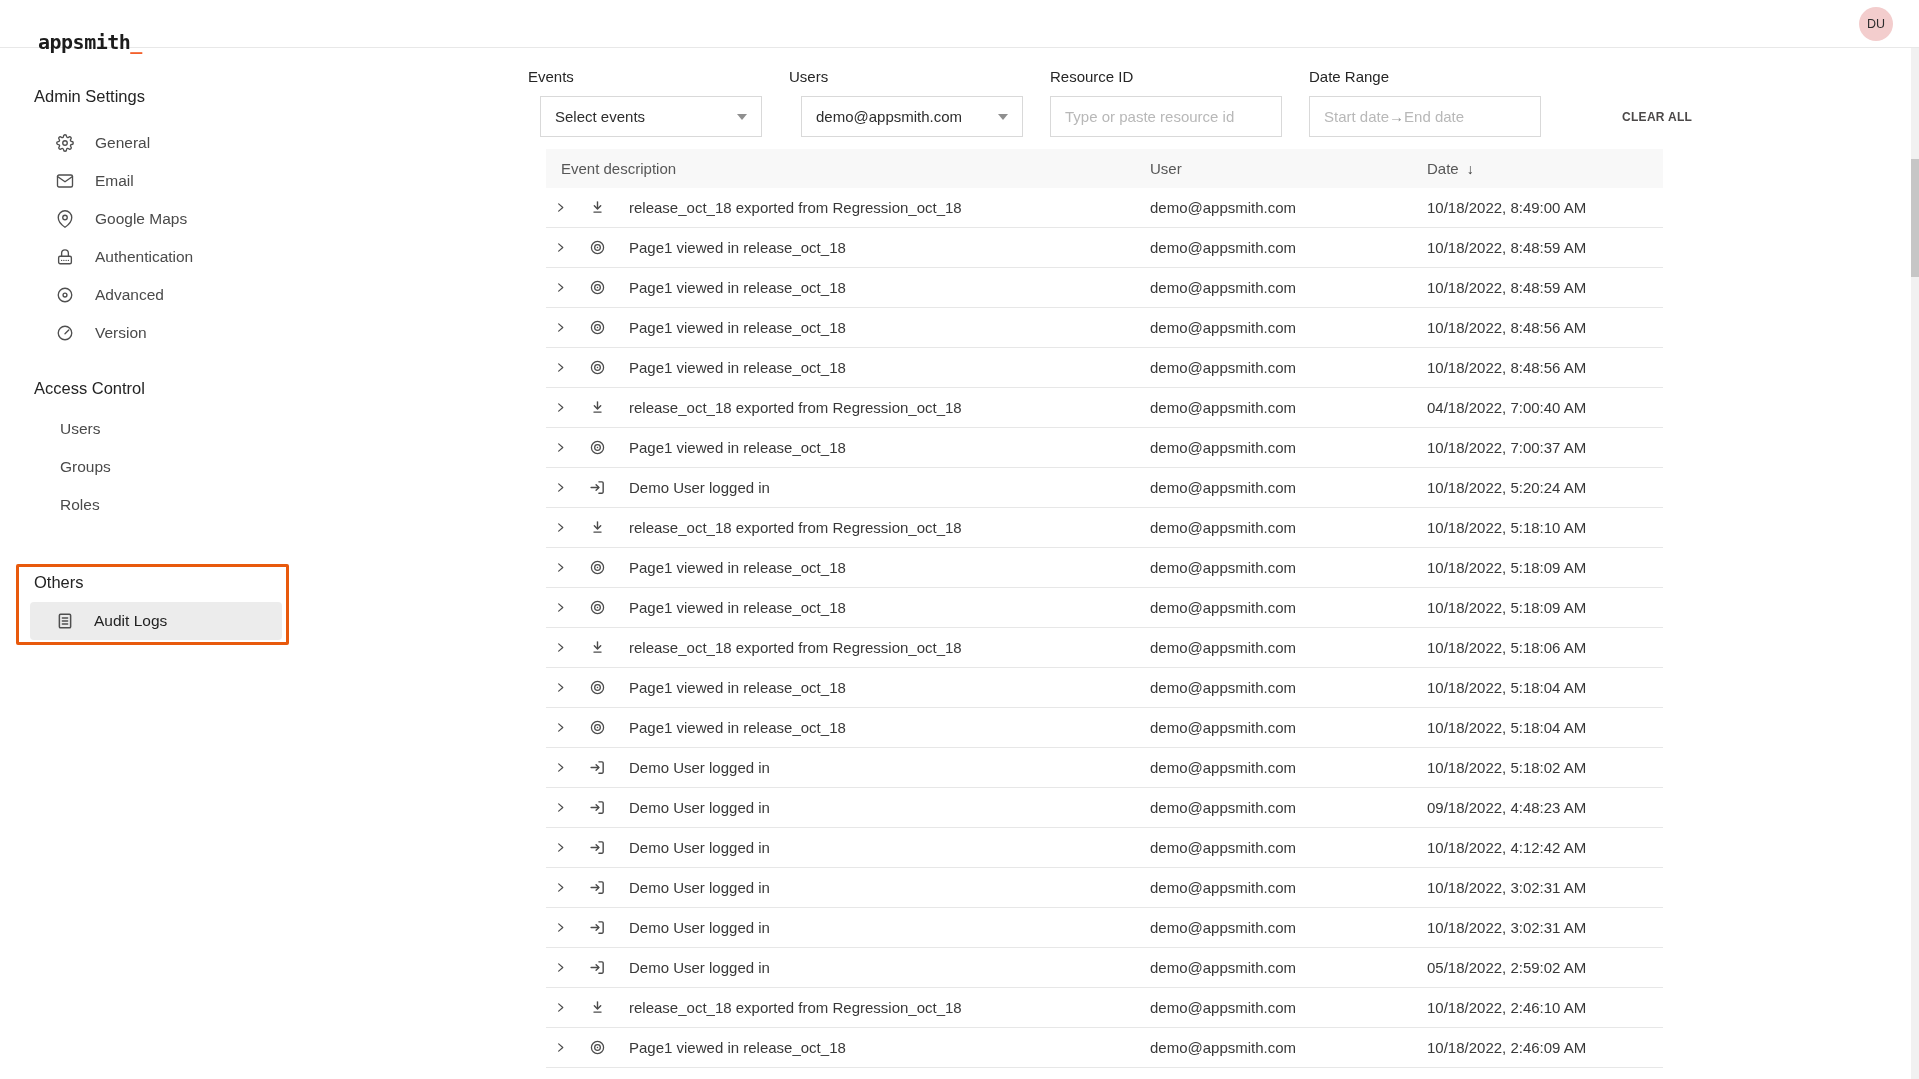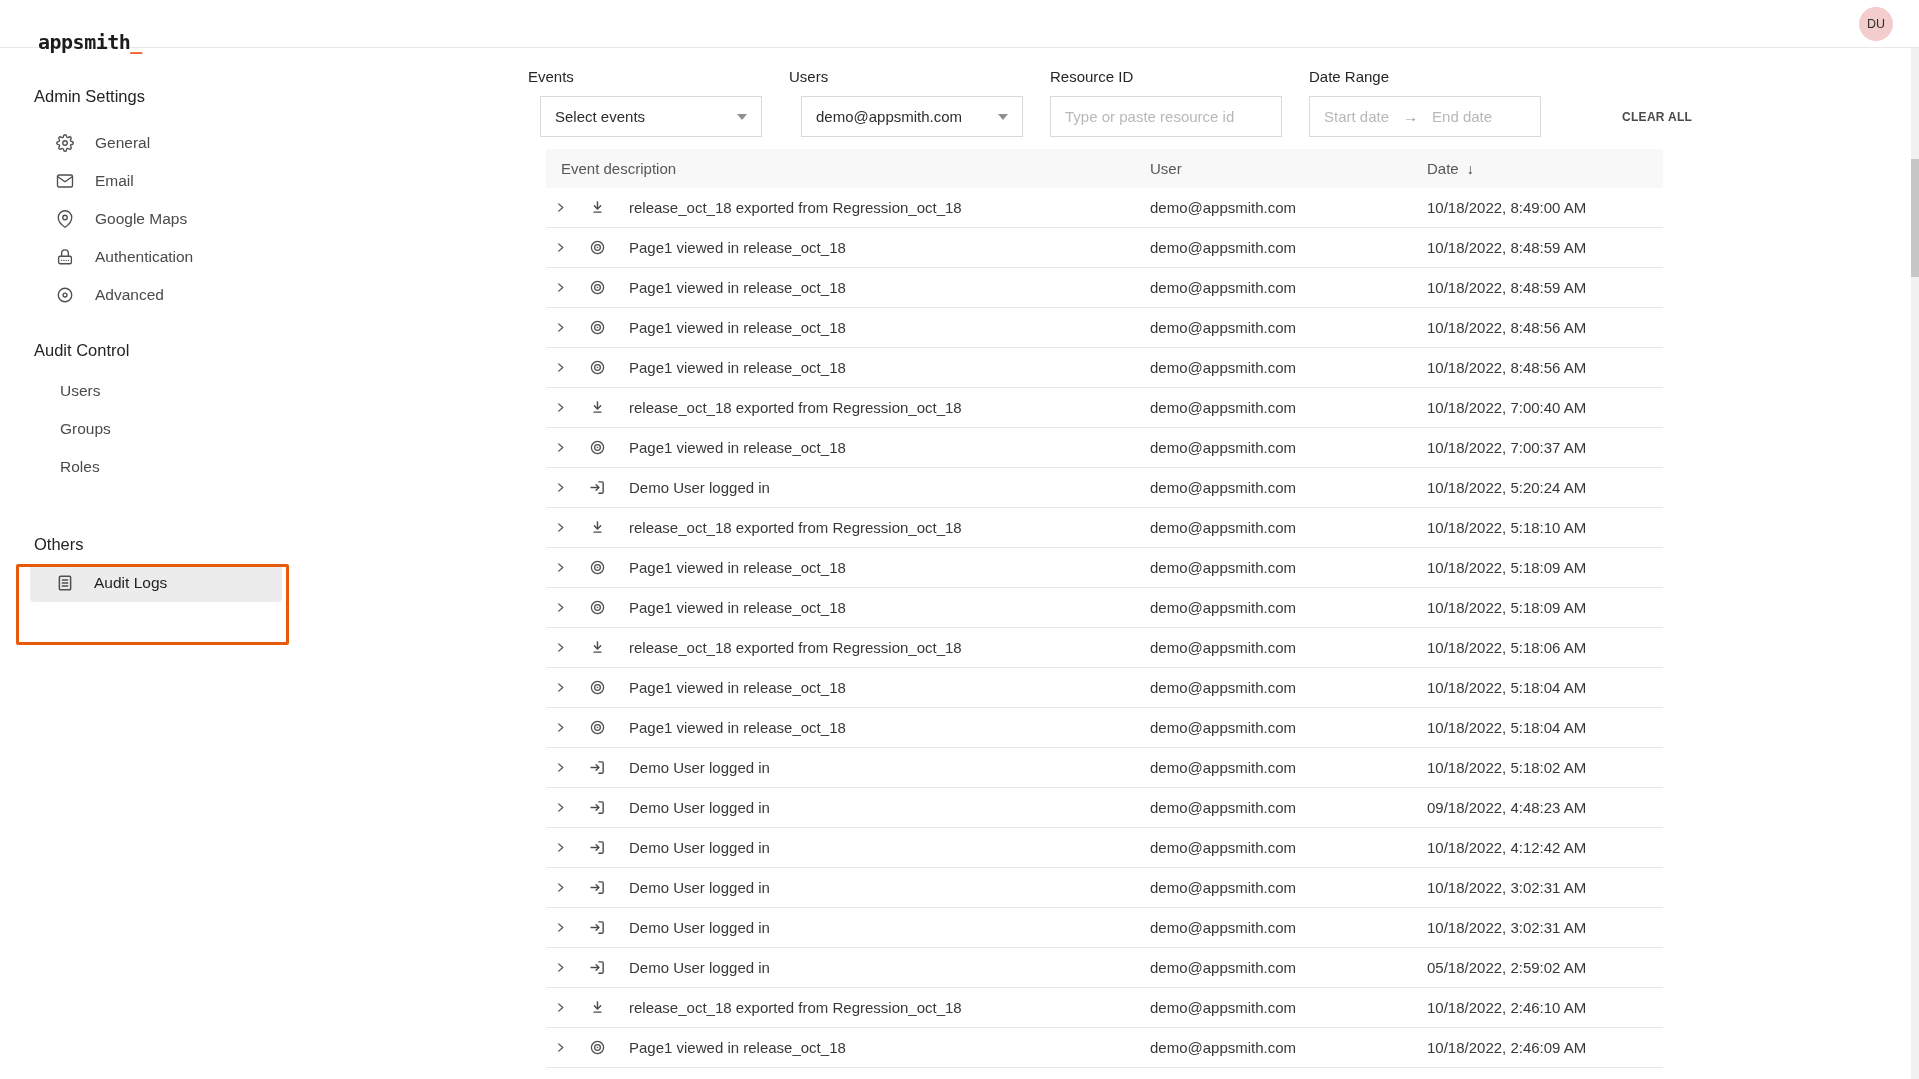--- a/index.html
+++ b/index.html
@@ -45,21 +45,21 @@
   .filters { display:flex; align-items:flex-end; }
   .filter-group { margin-right:27px; }
   .filter-label { font-size:15px; color:#262626; height:22px; line-height:22px; margin-bottom:8px; }
   .control { height:41px; border:1px solid #d9d9d9; background:#fff; display:flex;
              align-items:center; padding:0 14px; font-size:15px; color:#2d2d2d; cursor:pointer; }
   .control.sel { justify-content:space-between; }
   .w222 { width:222px;margin-left:12px; } .w232 { width:232px; }
   .caret { width:0; height:0; border-left:5px solid transparent; border-right:5px solid transparent;
            border-top:6px solid #8f8f8f; }
   .placeholder { color:#b8b8b8; }
-  .daterange { display:flex; align-items:center; justify-content:flex-start; gap:14px; }
+  .daterange { display:flex; align-items:center; justify-content:flex-start; }
   .daterange .arrow { color:#9a9a9a; font-size:15px; }
   .clear-all { margin-left:54px; margin-bottom:13px; font-size:12px; font-weight:700;
                letter-spacing:0.3px; color:#4b4848; cursor:pointer; white-space:nowrap; }
 
   
   .audit-table { margin-top:12px; margin-left:18px; width:1117px; }
   .t-head { display:grid; grid-template-columns:604px 277px 1fr; background:#f8f8f8;
             height:39px; align-items:center; font-size:15px; color:#575757; }
   .t-head .h-desc { padding-left:15px; }
   .t-head .h-date { display:flex; align-items:center; gap:8px; color:#575757; }
@@ -169,24 +169,30 @@
               <use href="#i-lock"></use>
             </svg>
           <span>Authentication</span>
         </div>
         <div class="nav-item">
           <svg class="nav-icon">
               <use href="#i-adv"></use>
             </svg>
           <span>Advanced</span>
         </div>
+        <div class="nav-item">
+          <svg class="nav-icon">
+              <use href="#i-ver"></use>
+            </svg>
+          <span>Version</span>
+        </div>
       </div>
 
       <div class="sec-access">
-        <div class="side-heading">Audit Control</div>
+        <div class="side-heading">Access Control</div>
         <div class="nav-list">
           <div class="nav-item plain">
             <span style="margin-left:0">Users</span>
           </div>
           <div class="nav-item plain">
             <span style="margin-left:0">Groups</span>
           </div>
           <div class="nav-item plain">
             <span style="margin-left:0">Roles</span>
           </div>
@@ -331,21 +337,21 @@
                   <svg>
                     <use href="#i-chevr"></use>
                   </svg>
                 </span>
       <svg class="evt-icon">
                   <use href="#i-export"></use>
                 </svg>
       <span class="txt c-desc">release_oct_18 exported from Regression_oct_18</span>
     </div>
     <div class="c-user">demo@appsmith.com</div>
-    <div class="c-date">10/18/2022, 7:00:40 AM</div>
+    <div class="c-date">04/18/2022, 7:00:40 AM</div>
   </div>
             <div class="t-row">
     <div class="cell-desc">
       <span class="chev">
                   <svg>
                     <use href="#i-chevr"></use>
                   </svg>
                 </span>
       <svg class="evt-icon">
                   <use href="#i-view"></use>

